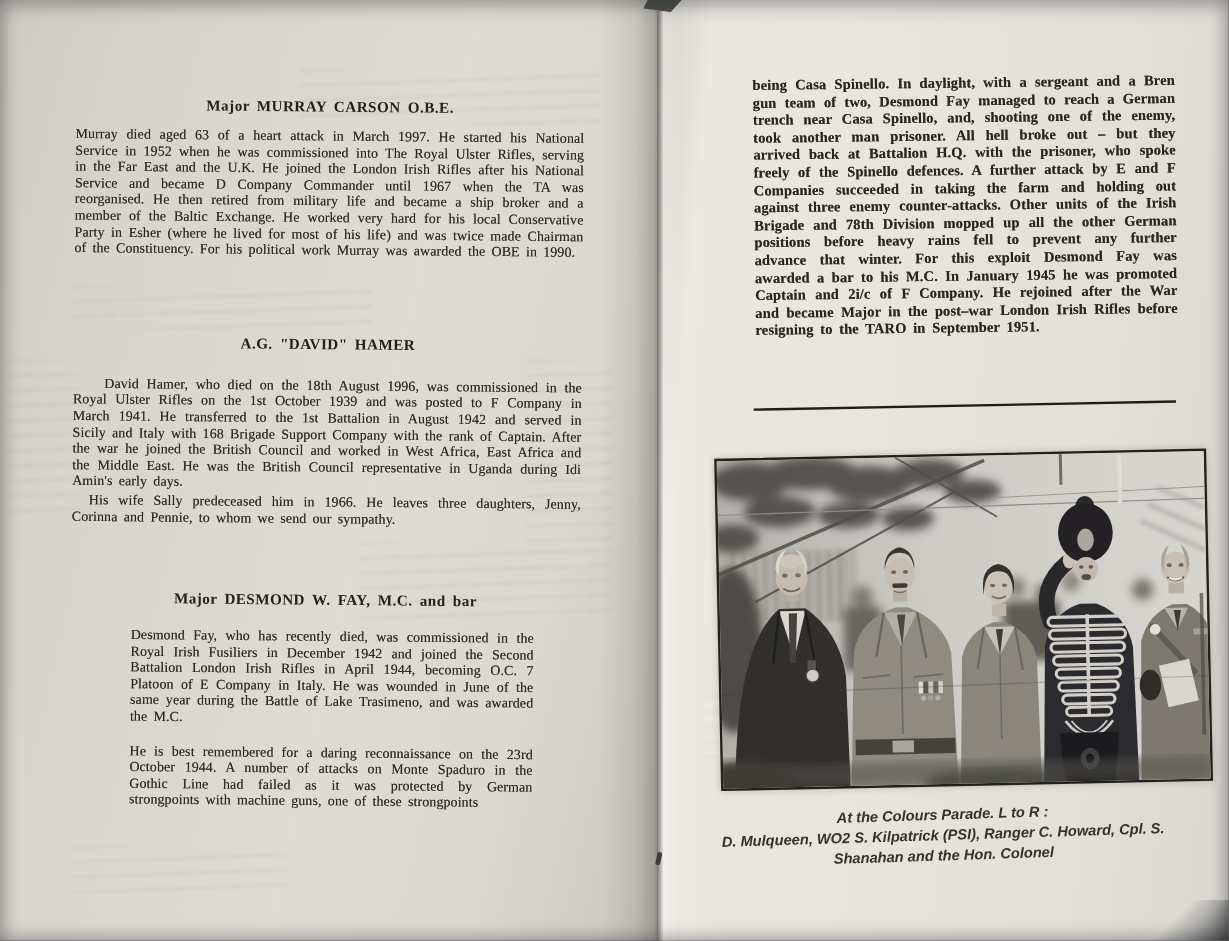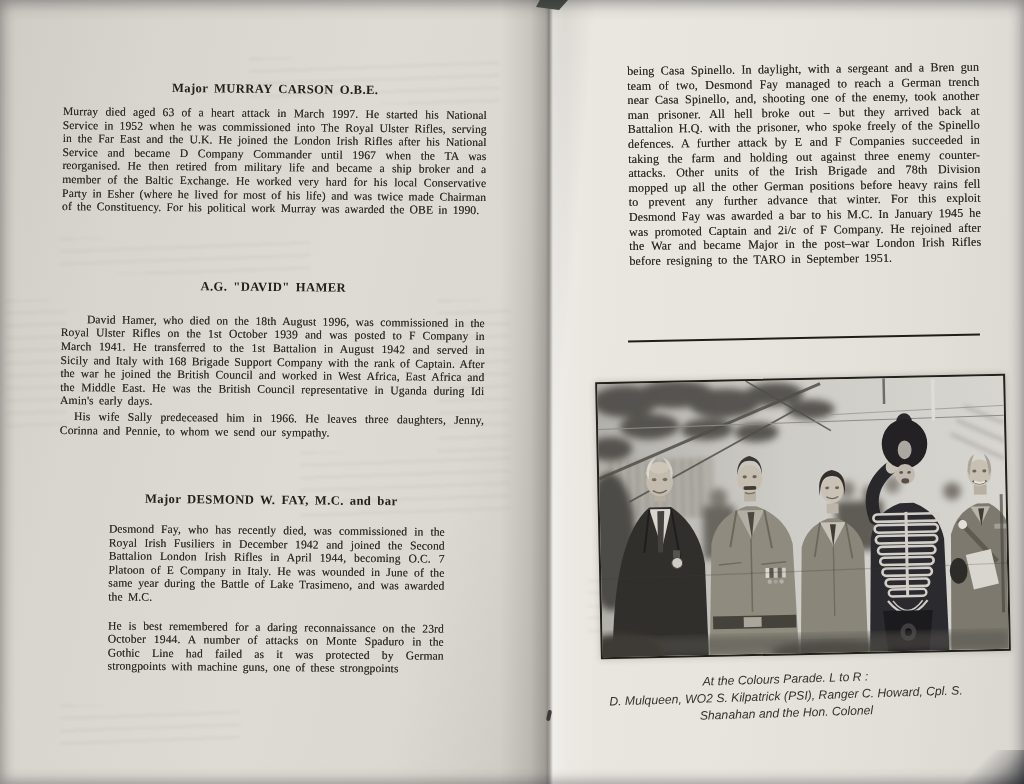--- a/index.html
+++ b/index.html
@@ -10,20 +10,21 @@
 
   .page { position:absolute; top:0; height:784px; }
   .page-left {
     left:0; width:548px;
     background:linear-gradient(103deg,#cfccc5 0%,#d8d5ce 22%,#dedbd4 55%,#dbd8d1 78%,#cac7c0 100%);
     padding-left:32px;
   }
   .page-right {
     left:548px; width:476px;
     background:linear-gradient(95deg,#ccc9c2 0%,#eae7e1 9%,#e7e4de 45%,#e2dfd9 75%,#dad7d1 100%);
+    font-weight:bold;
   }
 
   .spine {
     position:absolute; left:500px; top:0; width:100px; height:784px; pointer-events:none;
     background:linear-gradient(to right,
       rgba(35,32,28,0) 0%, rgba(35,32,28,.10) 30%, rgba(35,32,28,.26) 45%,
       rgba(28,25,22,.40) 49%, rgba(255,255,255,.34) 53%,
       rgba(255,255,255,.12) 66%, rgba(255,255,255,0) 100%);
   }
 

